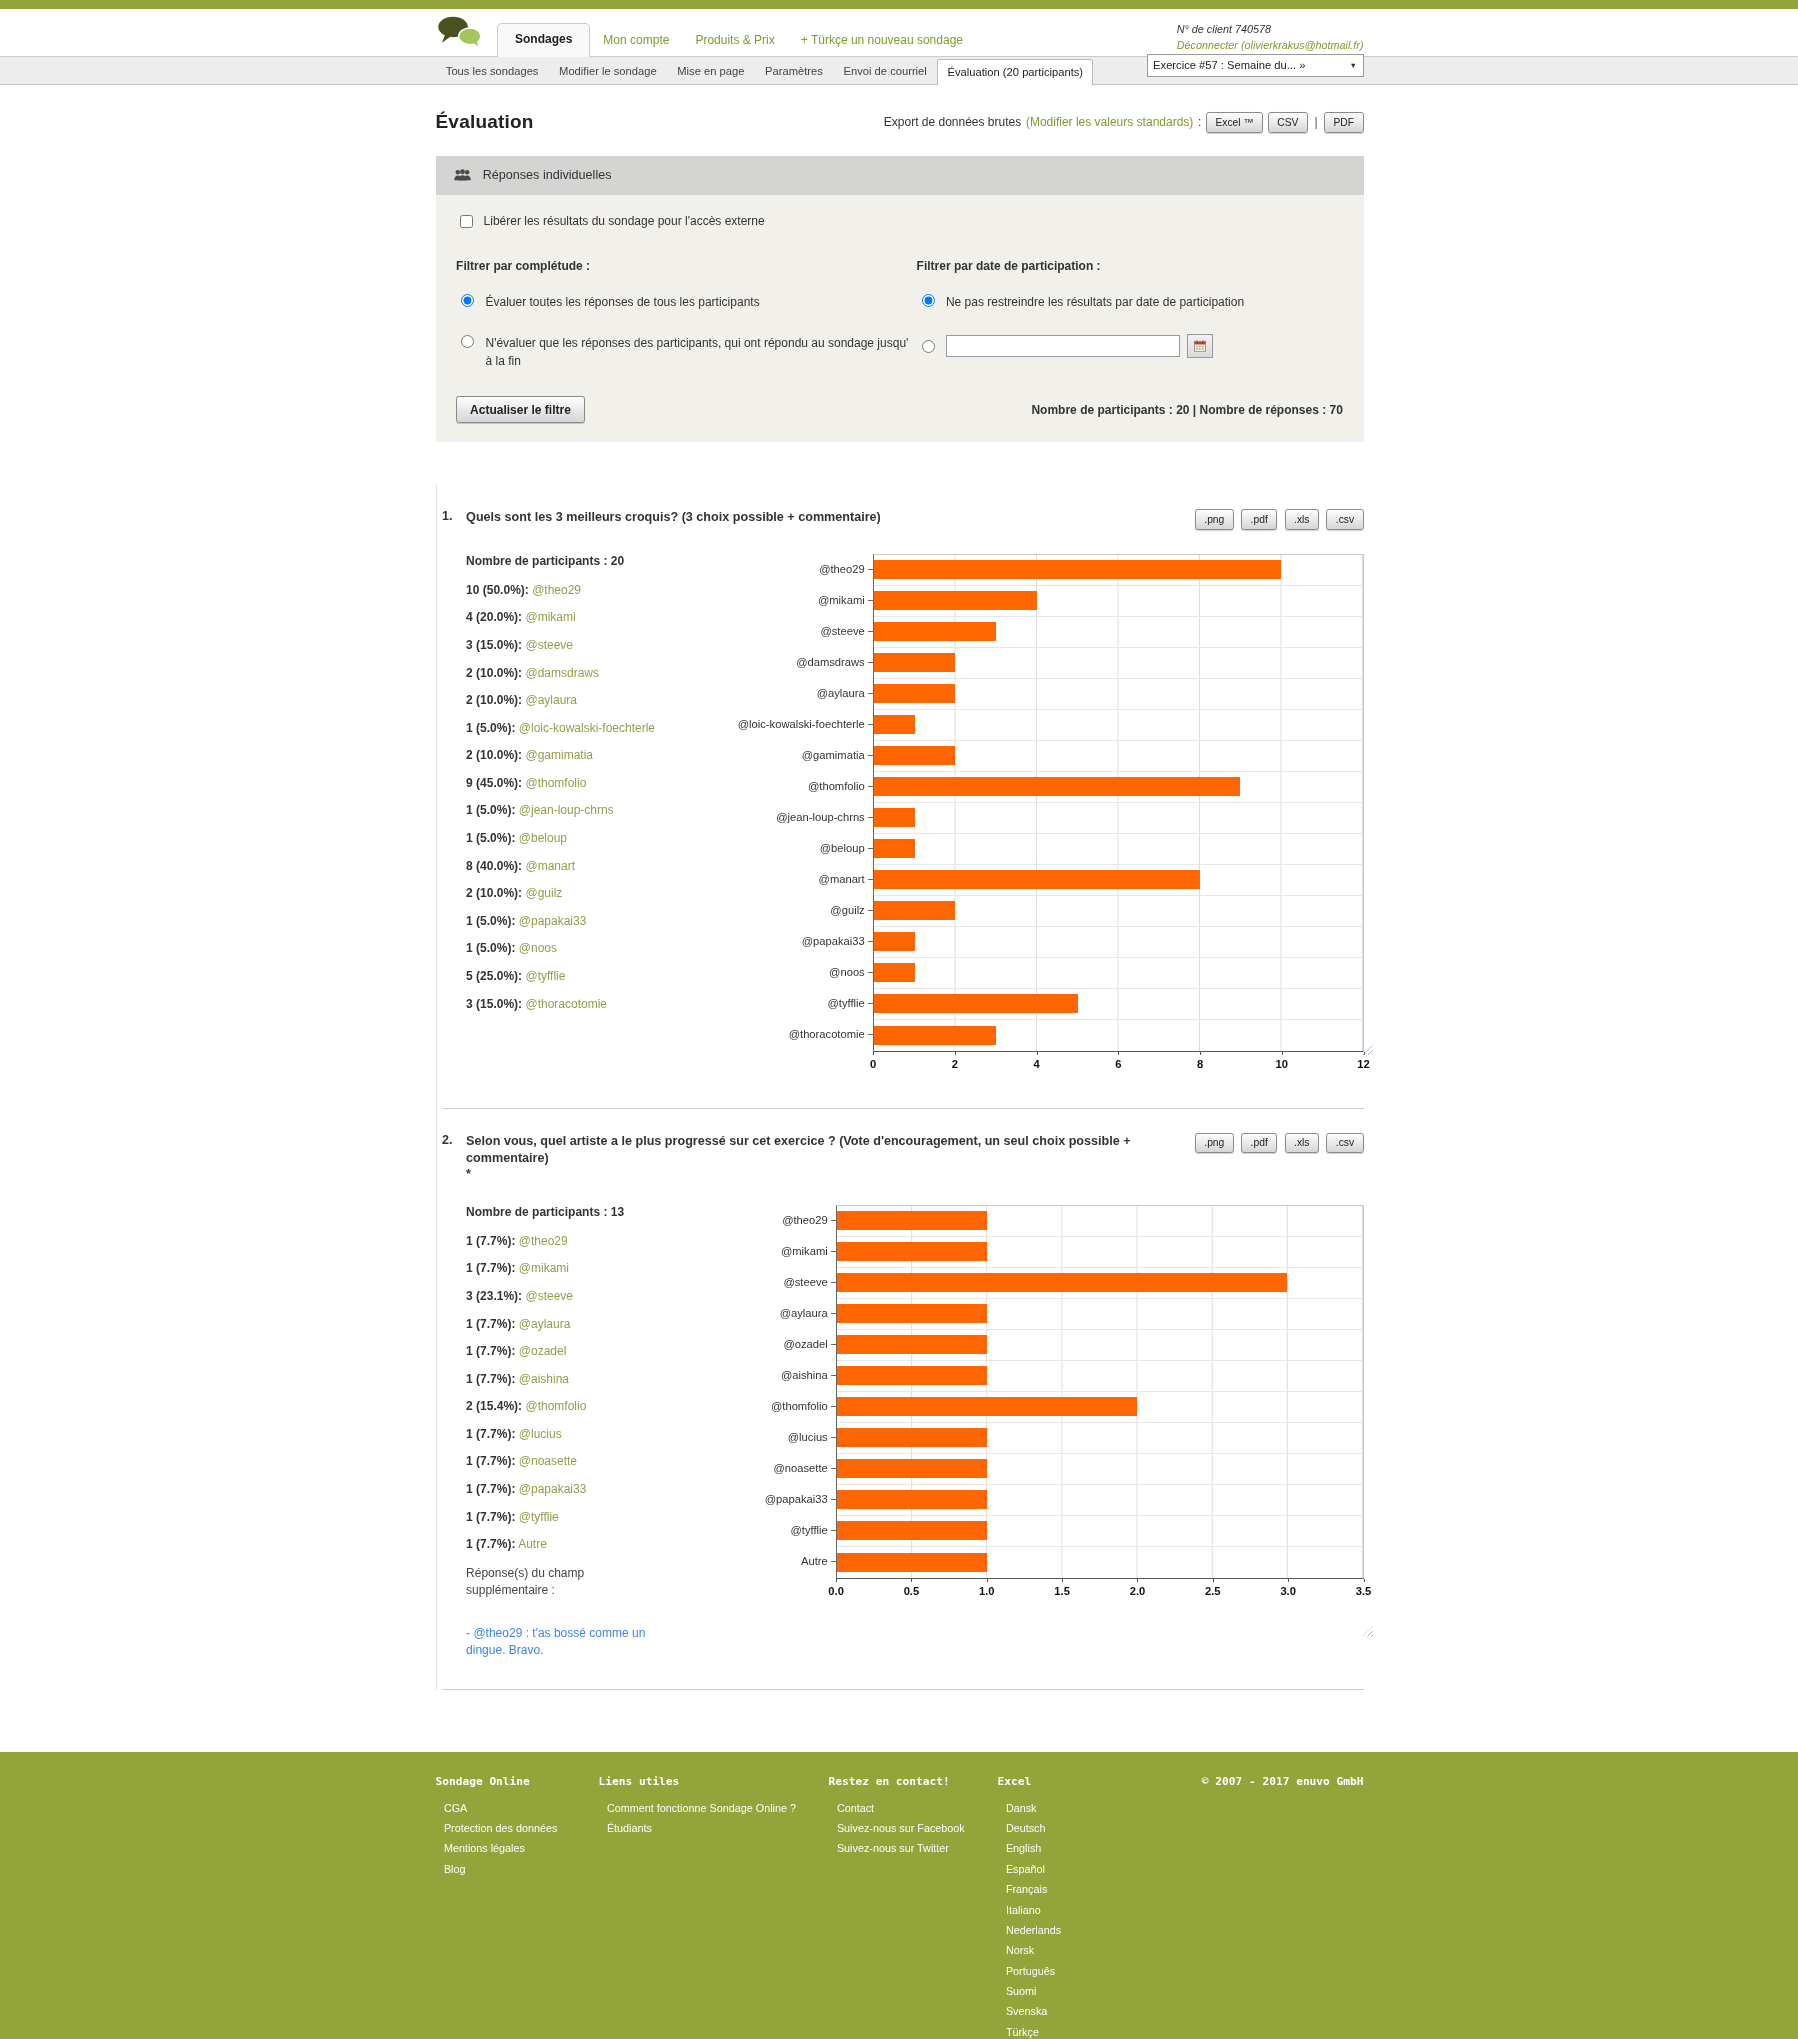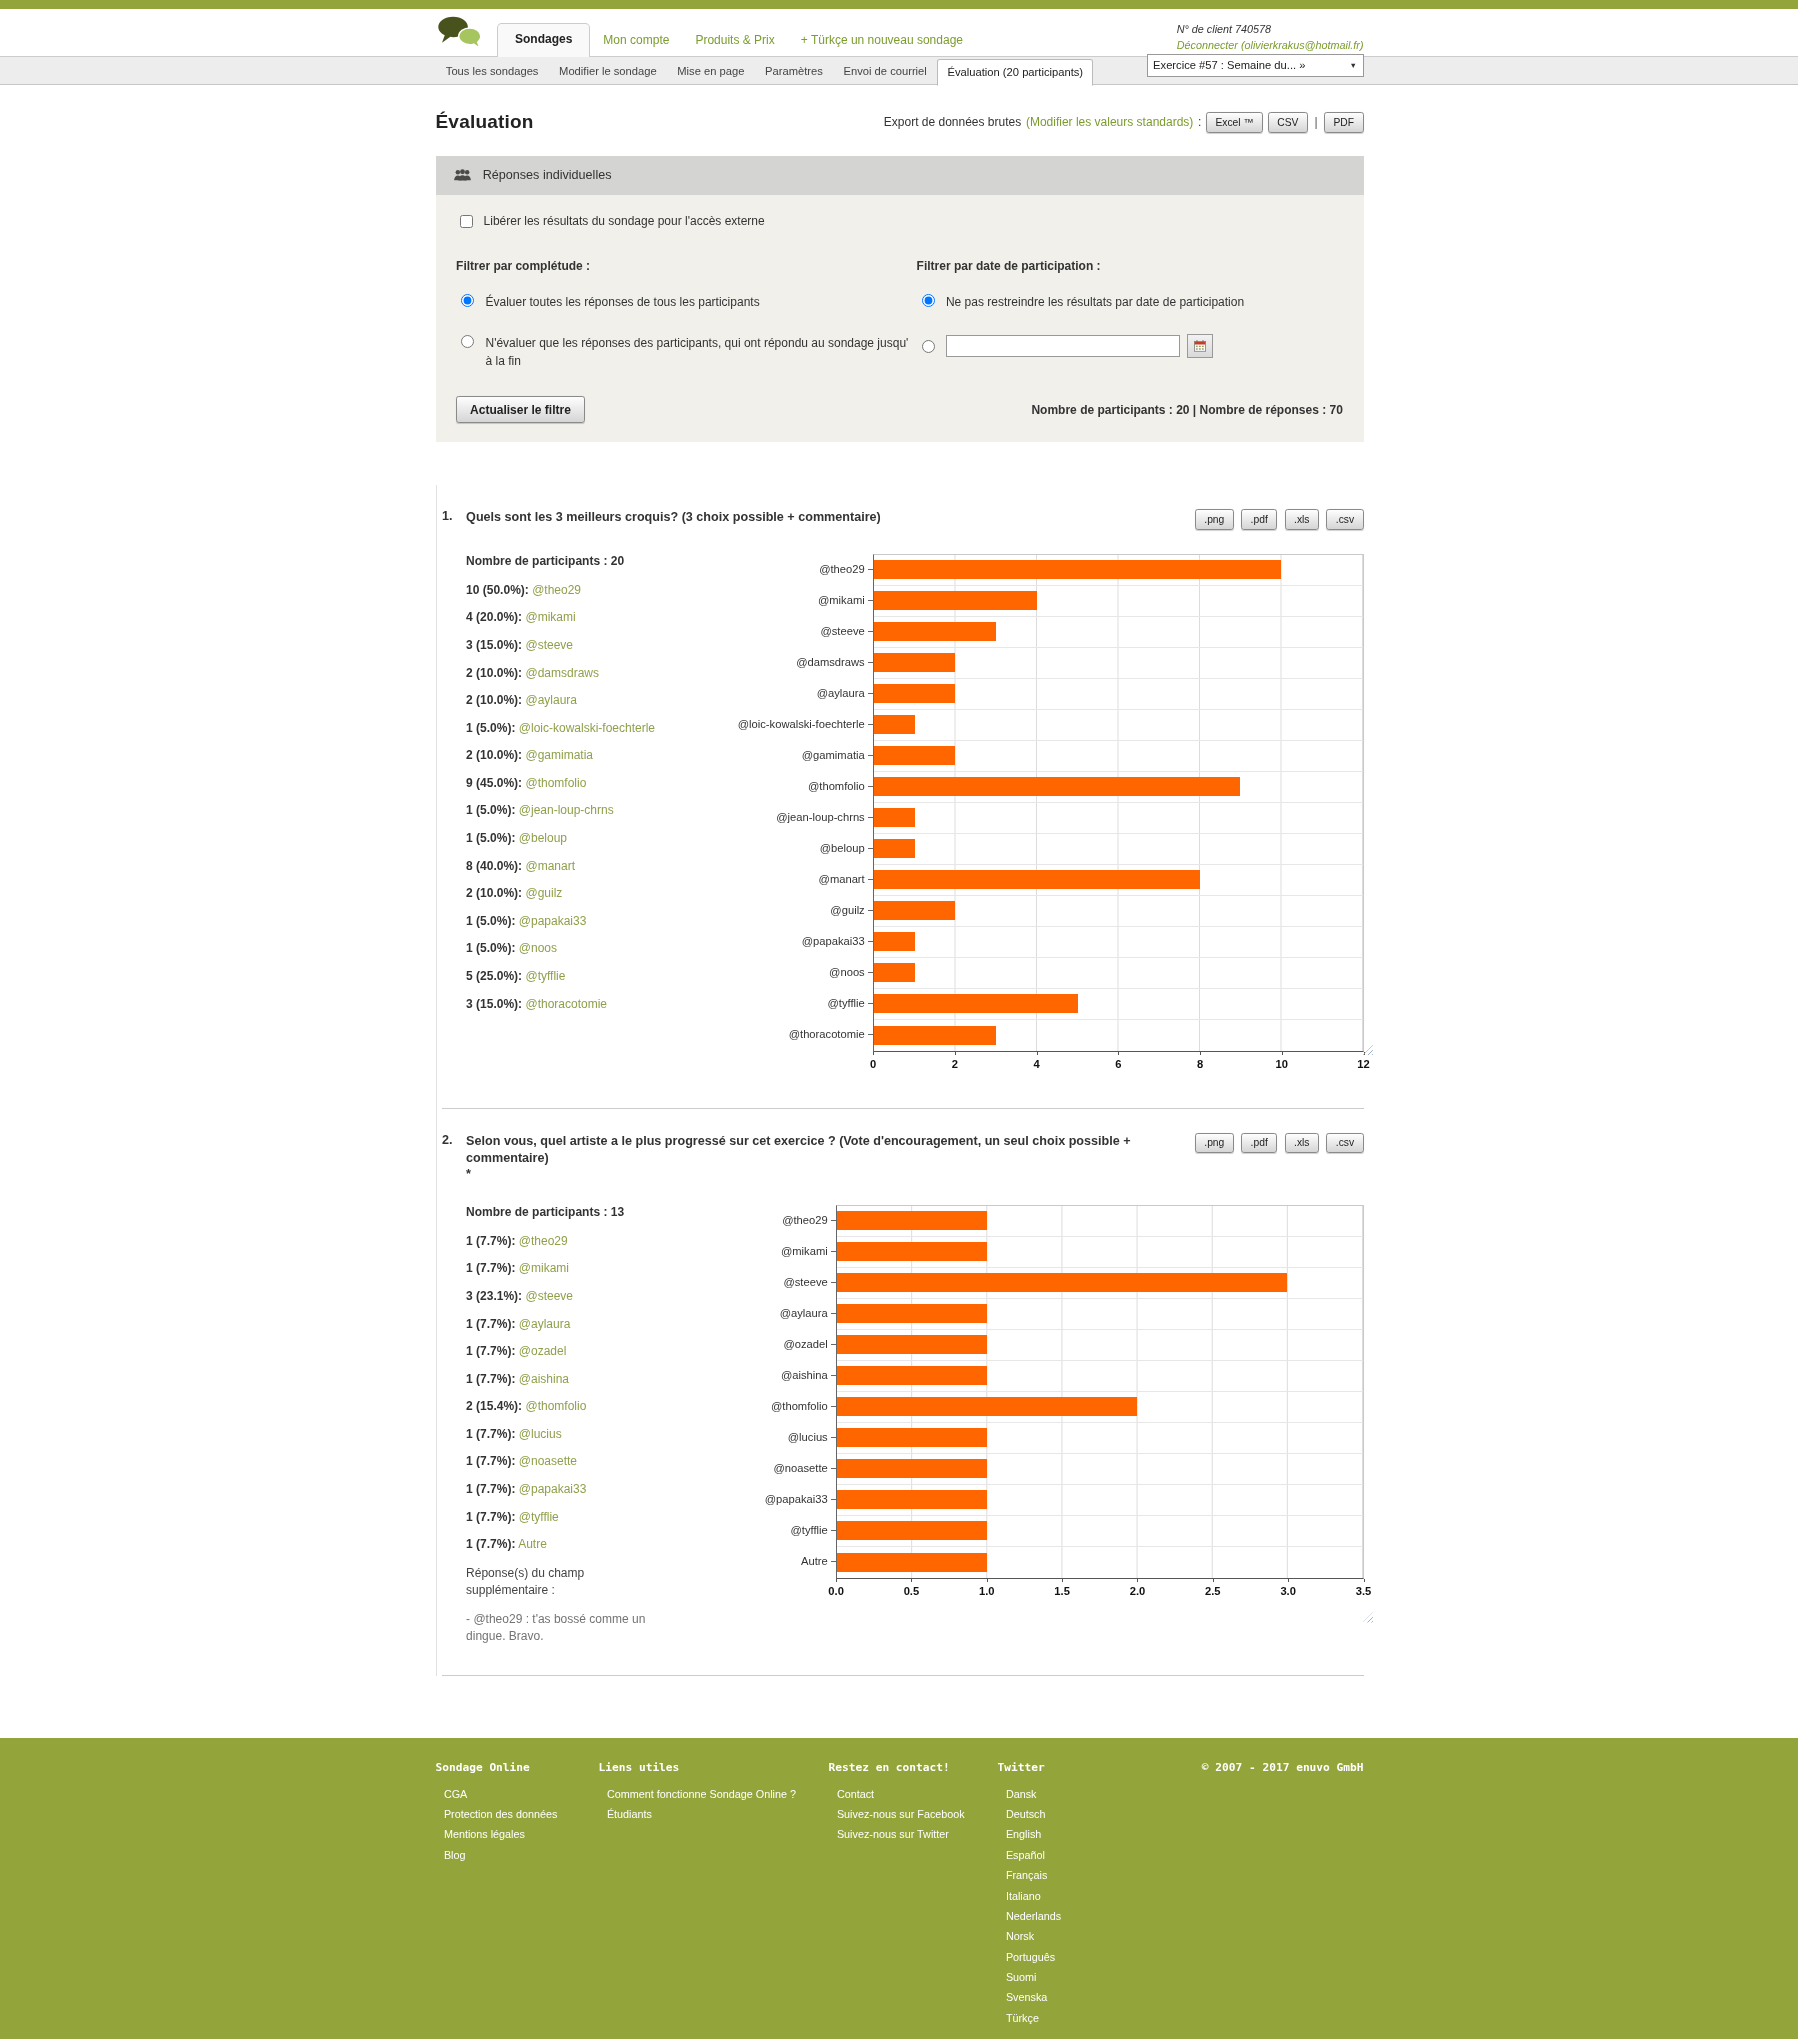--- a/index.html
+++ b/index.html
@@ -76,21 +76,21 @@
   .q-title { font-weight:bold; font-size:12.6px; line-height:1.35; }
   .q-ast { font-weight:bold; font-size:12.6px; }
   .q-export { margin-left:auto; display:flex; gap:7.5px; flex-shrink:0; }
   .q-body { display:flex; margin-top:24px; }
   .q-results { width:244px; flex-shrink:0; padding-left:24px; font-size:12px; }
   .participants { font-weight:bold; margin-bottom:15px; }
   .result-row { margin-bottom:12px; line-height:1.3; }
   .result-count { font-weight:bold; color:#333; }
   .result-link { color:#8fa04a; text-decoration:none; }
   .extra-label { margin-top:7.5px; color:#444; line-height:1.4; max-width:197px; }
-  .extra-answer { margin-top:13px; color:#737373; line-height:1.4; max-width:187px; }
+  .extra-answer { margin-top:27px; color:#3b82f6; line-height:1.4; max-width:187px; }
 
   
   .chart { flex:1; position:relative; --g:187px; }
   .chart2 { --g:150px; }
   .chart-inner { display:flex; }
   .ylabels { width:var(--g); flex-shrink:0; }
   .ylabel-row { height:31px; display:flex; justify-content:flex-end; align-items:center;
                 font-size:11.2px; color:#333; gap:3.7px; white-space:nowrap; }
   .ytickdash { width:4.7px; height:0.9px; background:#666; }
   .plotarea { flex:1; background:#fff; border:0.9px solid #c9c9c9; border-left:0.9px solid #666; border-bottom:0.9px solid #555;
@@ -583,21 +583,21 @@
           <a class="flink">Comment fonctionne Sondage Online ?</a>
           <a class="flink">Étudiants</a>
         </div>
         <div class="fcol fcol-2">
           <div class="fcol-title">Restez en contact!</div>
           <a class="flink">Contact</a>
           <a class="flink">Suivez-nous sur Facebook</a>
           <a class="flink">Suivez-nous sur Twitter</a>
         </div>
         <div class="fcol fcol-3">
-          <div class="fcol-title">Twitter</div>
+          <div class="fcol-title">Excel</div>
           <a class="flink">Dansk</a>
           <a class="flink">Deutsch</a>
           <a class="flink">English</a>
           <a class="flink">Español</a>
           <a class="flink">Français</a>
           <a class="flink">Italiano</a>
           <a class="flink">Nederlands</a>
           <a class="flink">Norsk</a>
           <a class="flink">Português</a>
           <a class="flink">Suomi</a>

